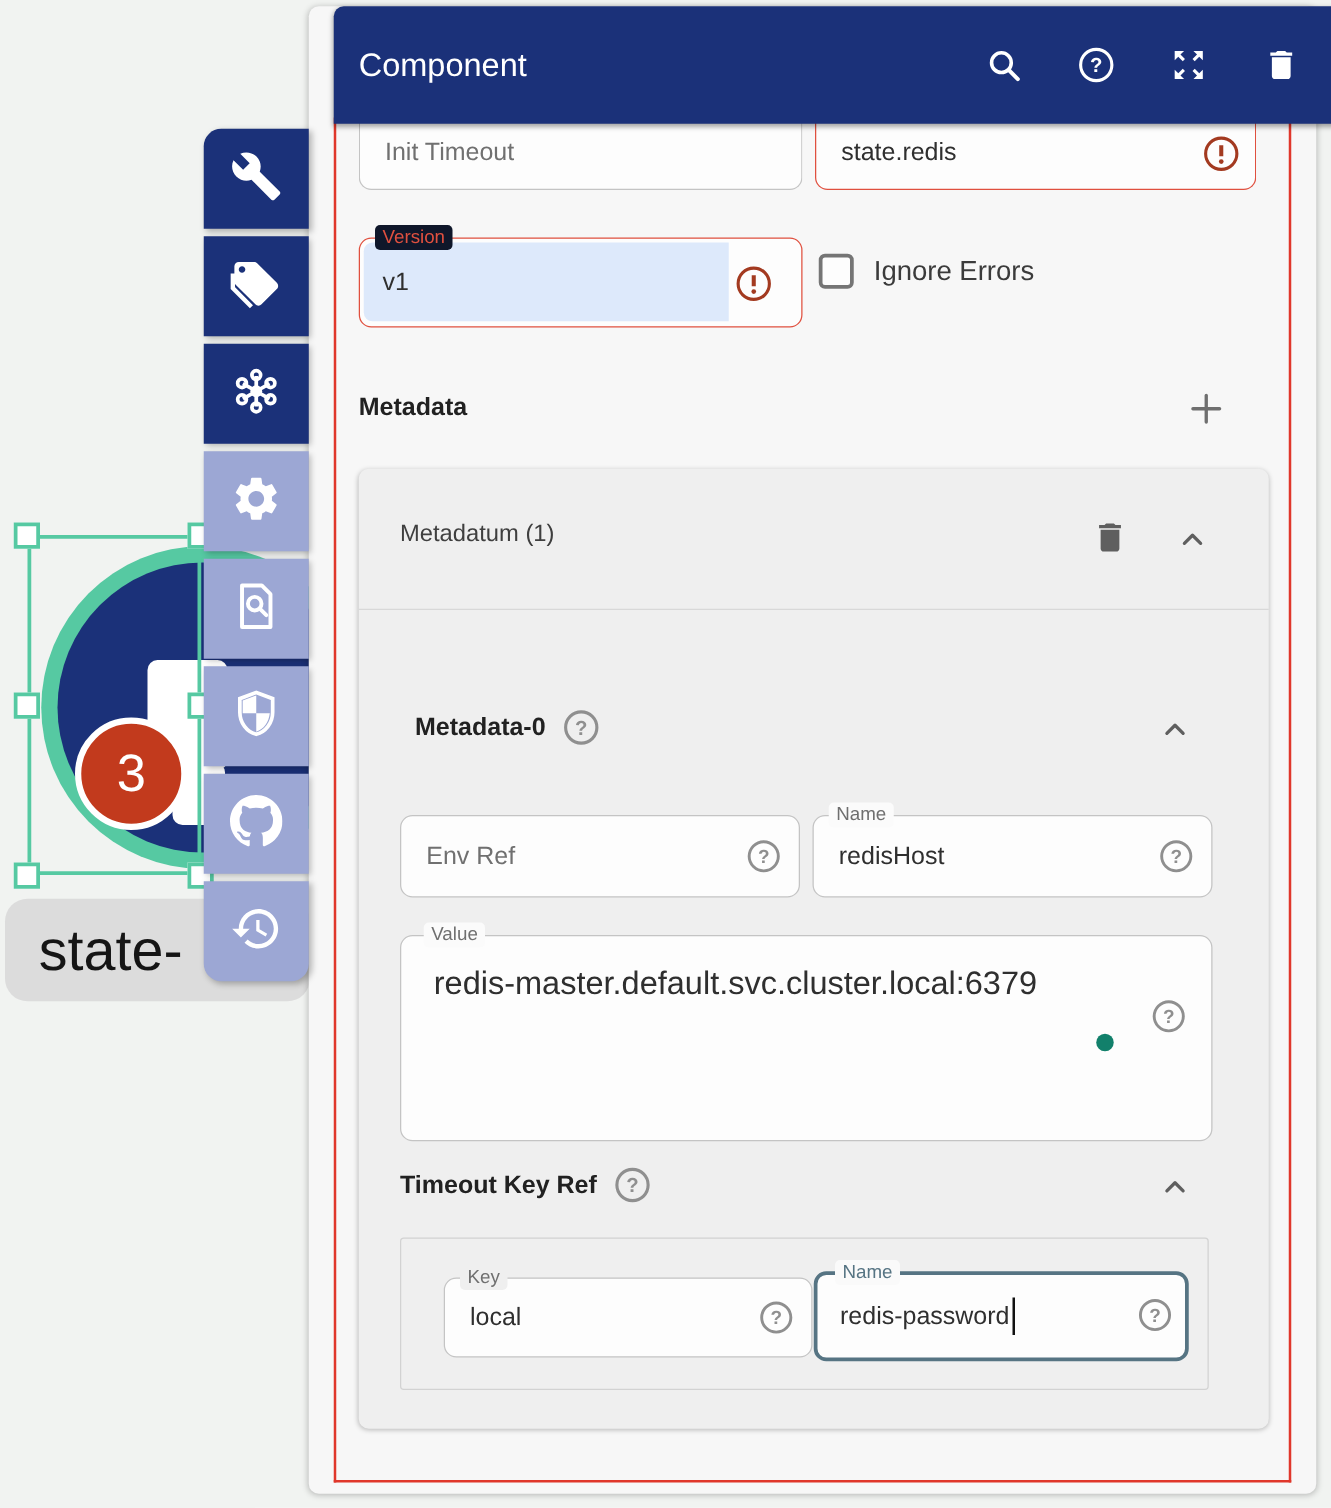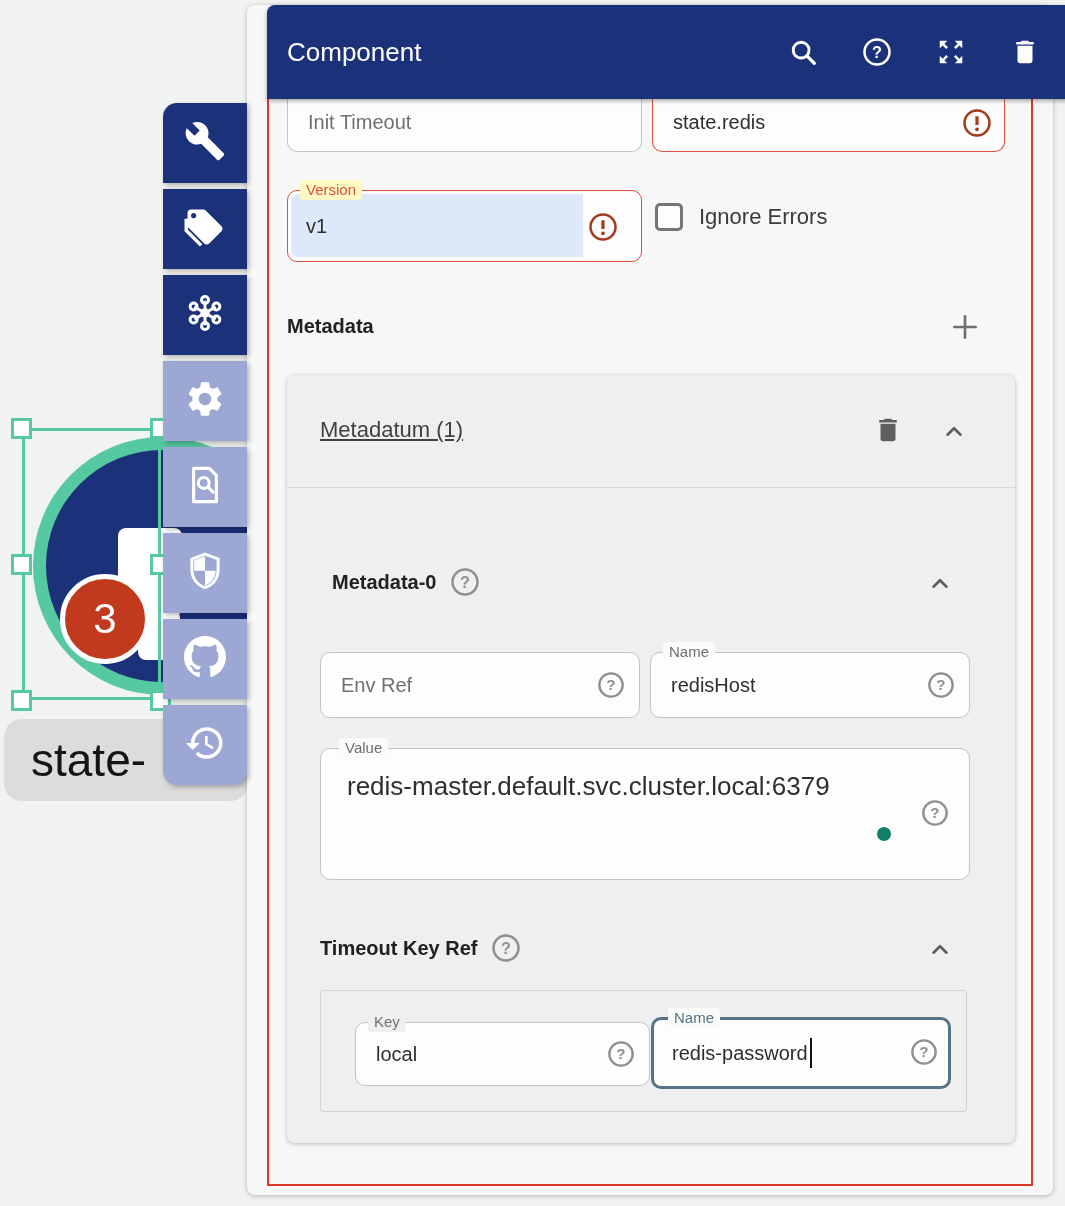--- a/index.html
+++ b/index.html
@@ -30,21 +30,21 @@
   .panel-header{position:absolute;left:0;top:0;width:806px;height:94px;background:#1b3179;border-radius:8px 8px 0 0;z-index:10;display:flex;align-items:center;box-shadow:0 2px 4px rgba(0,0,0,.35);margin-left:20px;}
   .panel-title{color:#fff;font-size:26px;margin-left:20px;flex:0 0 auto;}
   .header-icons{margin-left:auto;display:flex;align-items:center;gap:44px;padding-right:33px;}
   .header-icons .hicon{width:30px;height:30px;color:#fff;cursor:pointer;}
   .red-outline{position:absolute;left:20px;top:89px;width:766px;height:1092px;border:2px solid #e0372b;border-top:none;box-sizing:border-box;z-index:1;pointer-events:none;}
 
   
   .field{position:absolute;background:#fdfdfd;border:1px solid #c4c4c4;border-radius:10px;box-sizing:border-box;}
   .field .ftext{position:absolute;left:20px;top:0;bottom:0;display:flex;align-items:center;font-size:20px;color:#2f2f2f;white-space:nowrap;}
   .placeholder-text{color:#707070 !important;}
-  .notch{position:absolute;top:-11px;left:12px;font-size:15px;color:#6f6f6f;background:#fef9c3;padding:0 6px;border-radius:4px;line-height:20px;z-index:2;}
+  .notch{position:absolute;top:-11px;left:12px;font-size:15px;color:#6f6f6f;background:#0f172a;padding:0 6px;border-radius:4px;line-height:20px;z-index:2;}
   .err-border{border:1.5px solid #e0503f;}
   .cut-top{border-top:none;border-radius:0 0 10px 10px;}
   .icon-24{width:30px;height:30px;}
   .err-icon{color:#a33a20;}
   .help-icon{color:#8f8f8f;}
   .chev{color:#5f5f5f;width:26px;height:26px;}
 
   .f-init{left:40px;top:89px;width:355px;height:58px;z-index:2;}
   .f-type{left:405px;top:89px;width:353px;height:58px;z-index:2;}
   .f-type .err-icon{position:absolute;right:12px;top:14px;}
@@ -57,36 +57,36 @@
   .checkbox{position:absolute;left:408px;top:198px;width:28px;height:28px;border:3.5px solid #757575;border-radius:5px;background:#fdfdfd;box-sizing:border-box;z-index:2;cursor:pointer;}
   .cb-label{position:absolute;left:452px;top:198px;height:28px;display:flex;align-items:center;font-size:22px;color:#3b3b3b;z-index:2;}
 
   .sec-heading{position:absolute;font-size:20px;font-weight:bold;color:#212121;z-index:2;}
   .h-metadata{left:40px;top:310px;}
   .plus-btn{position:absolute;left:702px;top:306px;width:32px;height:32px;color:#6f6f6f;z-index:2;cursor:pointer;}
 
   
   .card{position:absolute;left:40px;top:370px;width:728px;height:768px;background:#efefef;border-radius:8px;box-shadow:0 1px 4px rgba(0,0,0,.25);z-index:2;}
   .card-header{position:absolute;left:0;top:0;width:100%;height:113px;border-bottom:1px solid #d8d8d8;box-sizing:border-box;}
-  .card-title{position:absolute;left:33px;top:42px;font-size:22px;color:#3f3f3f;text-decoration:underline;}
+  .card-title{position:absolute;left:33px;top:42px;font-size:19px;color:#3f3f3f;}
   .card-trash{position:absolute;left:586px;top:40px;width:30px;height:30px;color:#5f5f5f;cursor:pointer;}
   .card-chevron{position:absolute;left:654px;top:44px;cursor:pointer;}
 
   .row-heading{position:absolute;display:flex;align-items:center;gap:14px;z-index:2;}
   .row-heading .help-icon{width:30px;height:30px;}
   .meta0-row{left:33px;top:192px;margin-left:12px;}
   .secret-row{left:33px;top:558px;}
   .meta0-chev{position:absolute;left:640px;top:196px;cursor:pointer;}
   .secret-chev{position:absolute;left:640px;top:562px;cursor:pointer;}
 
   .f-env{left:33px;top:277px;width:320px;height:66px;}
   .f-name1{left:363px;top:277px;width:320px;height:66px;}
   .f-name1 .notch,.f-env .notch{background:#fbfbfb;}
   .fld-help{position:absolute;right:14px;top:18px;}
-  .f-value{left:33px;top:373px;width:650px;height:132px;}
+  .f-value{left:33px;top:373px;width:650px;height:165px;}
   .f-value .vtext{position:absolute;left:26px;top:22px;font-size:26px;color:#2f2f2f;white-space:nowrap;}
   .f-value .notch{left:18px;background:#fbfbfb;}
   .teal-dot{position:absolute;left:556px;top:78px;width:14px;height:14px;border-radius:50%;background:#12806b;}
   .f-value .fld-help{right:20px;top:50px;}
 
   .secret-box{position:absolute;left:33px;top:615px;width:647px;height:122px;border:1.5px solid #d2d2d2;border-radius:3px;box-sizing:border-box;}
   .f-key{left:34px;top:31px;width:295px;height:64px;}
   .f-key .notch{background:#efefef;}
   .f-name2{left:330px;top:26px;width:300px;height:72px;border:3px solid #567483;border-radius:10px;}
   .f-name2 .notch{color:#567483;background:#fafafa;top:-12px;left:14px;}

